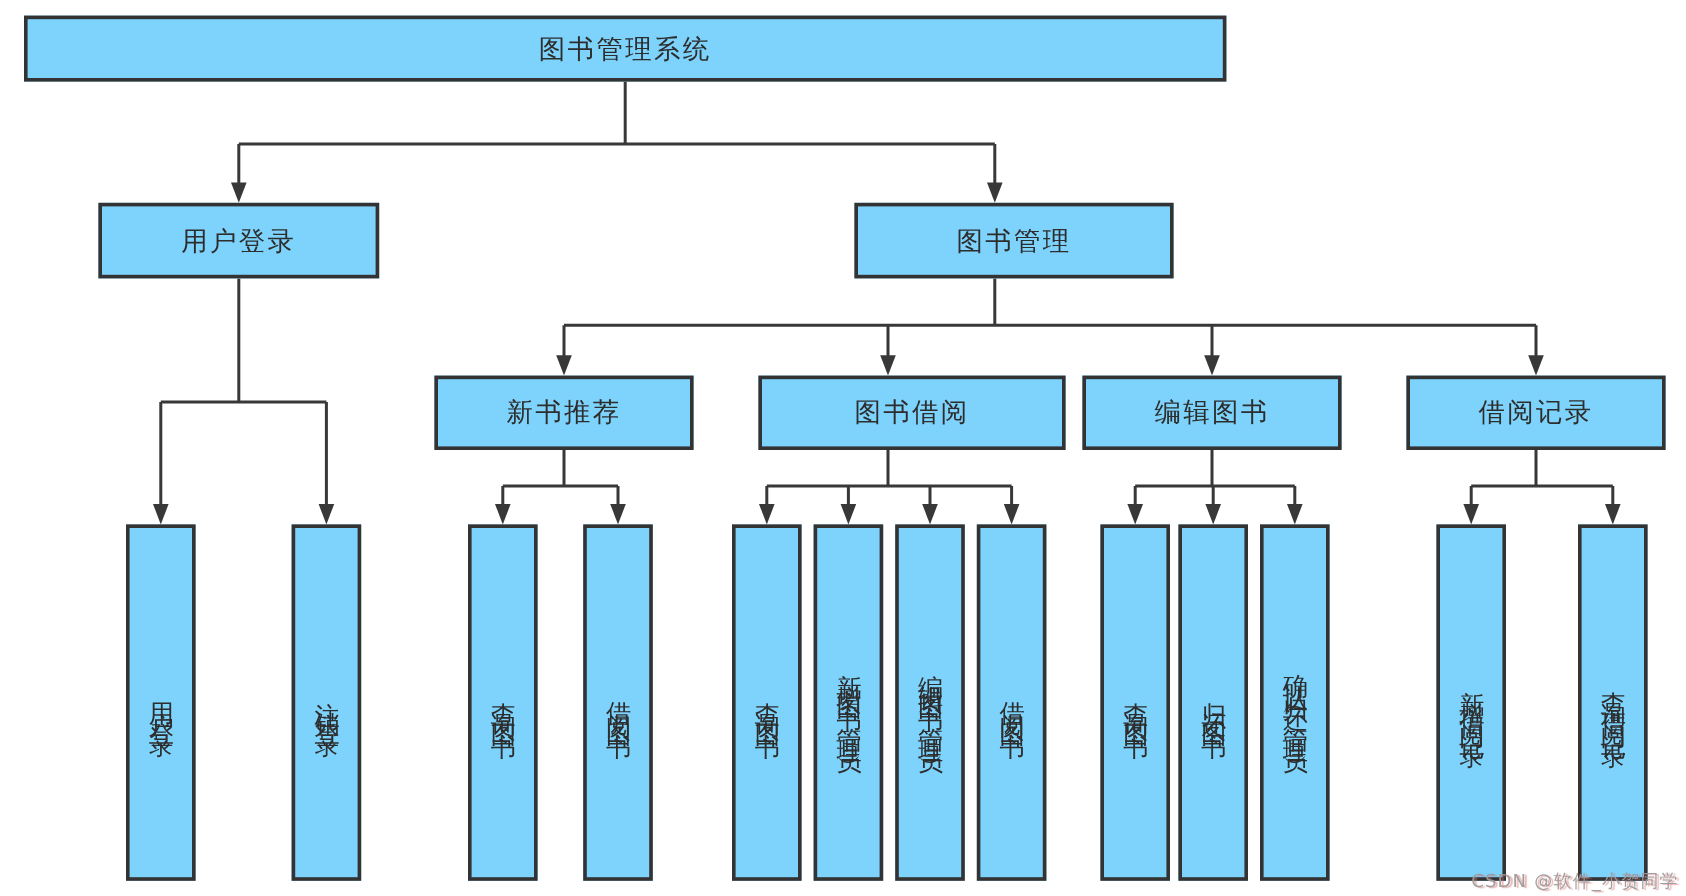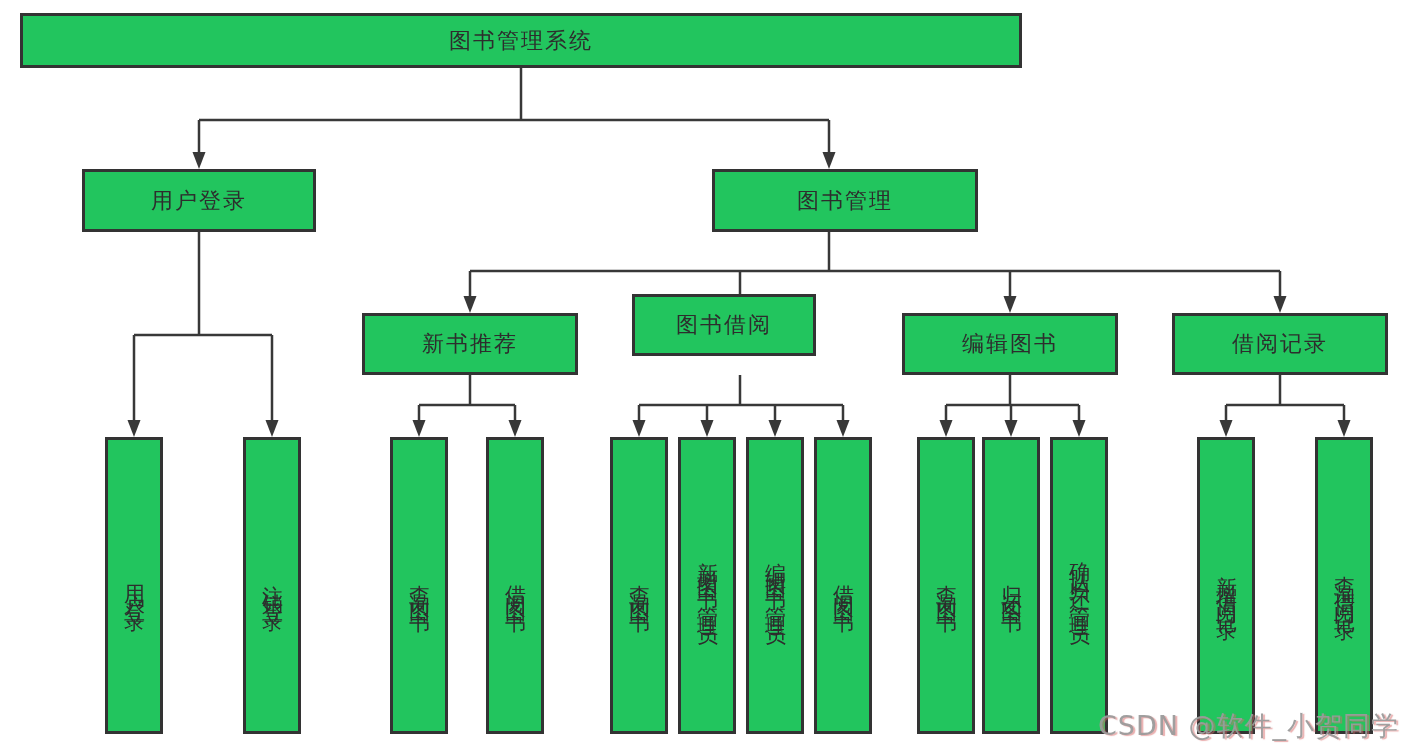--- a/index.html
+++ b/index.html
@@ -4,33 +4,33 @@
 <style>
   html,body{margin:0;padding:0;background:#ffffff;}
   body{
     width:1405px;height:747px;position:relative;overflow:hidden;
     font-family:"DejaVu Sans","Liberation Sans",sans-serif;
     color:#2d2d2d;
   }
   .stage{position:absolute;inset:0;width:1405px;height:747px;}
   svg.connectors{position:absolute;left:0;top:0;pointer-events:none;}
   .node{
-    position:absolute;background:#22c55e;border:3px solid #333333;
+    position:absolute;background:#7dd3fc;border:3px solid #333333;
     box-sizing:border-box;display:flex;align-items:center;justify-content:center;
   }
   .node.h span{
     font-size:22px;letter-spacing:2px;color:#2d2d2d;white-space:nowrap;
   }
   .node.v span{
     writing-mode:vertical-rl;text-orientation:mixed;
     font-size:21px;letter-spacing:9px;color:#2d2d2d;line-height:1;
   }
   .watermark{
     position:absolute;right:6px;bottom:3px;
-    font-size:27px;letter-spacing:1px;
+    font-size:15px;letter-spacing:1px;
     color:rgba(155,155,155,0.95);
     text-shadow:2px 1px 1px rgba(217,108,108,0.55);
     z-index:5;white-space:nowrap;
   }
 </style>
 </head>
 <body>
 
 <div class="stage">
 
@@ -73,21 +73,21 @@
   <div class="node h" style="left:82px;top:169px;width:234px;height:63px">
     <span>用户登录</span>
   </div>
   <div class="node h" style="left:712px;top:169px;width:266px;height:63px">
     <span>图书管理</span>
   </div>
 
   <div class="node h" style="left:362px;top:313px;width:216px;height:62px">
     <span>新书推荐</span>
   </div>
-  <div class="node h" style="left:632px;top:294px;width:184px;height:62px">
+  <div class="node h" style="left:632px;top:313px;width:256px;height:62px">
     <span>图书借阅</span>
   </div>
   <div class="node h" style="left:902px;top:313px;width:216px;height:62px">
     <span>编辑图书</span>
   </div>
   <div class="node h" style="left:1172px;top:313px;width:216px;height:62px">
     <span>借阅记录</span>
   </div>
 
   <div class="node v" style="left:105px;top:437px;width:58px;height:297px">

